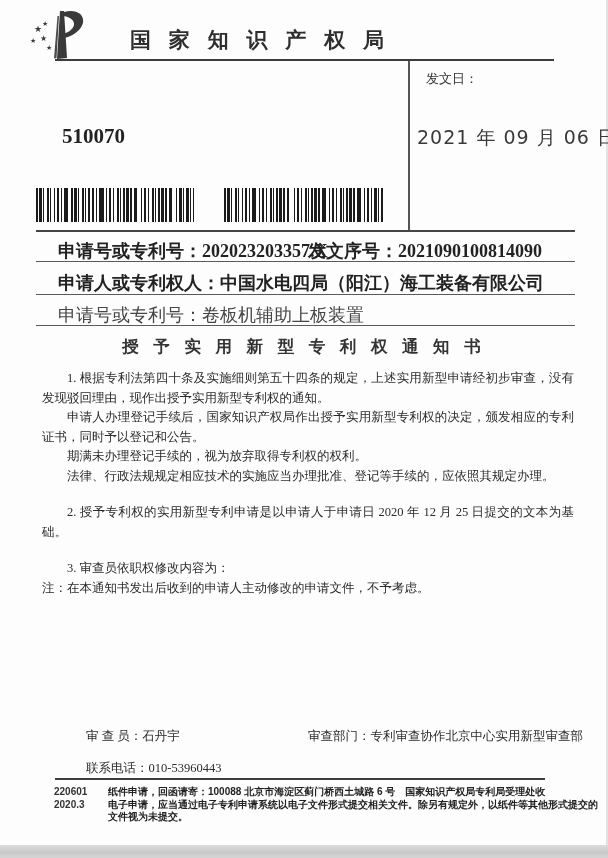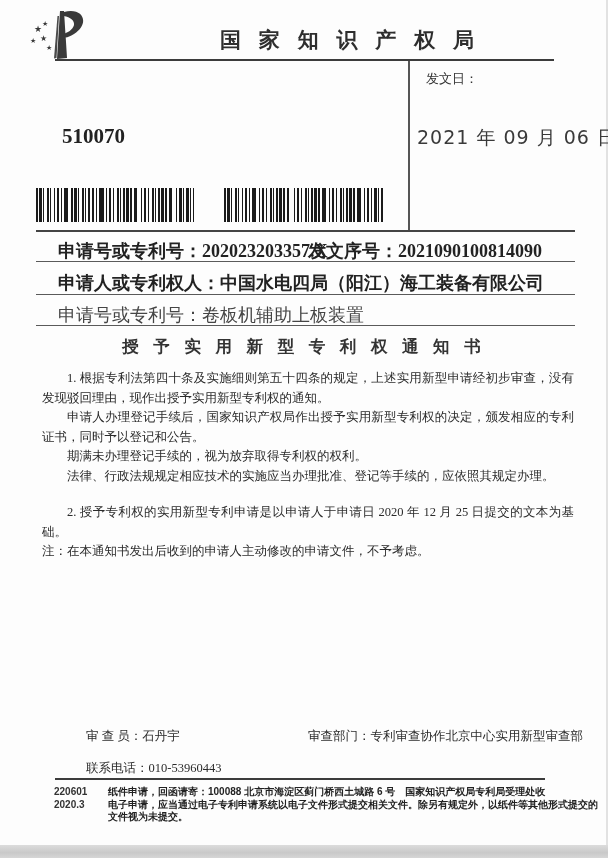--- a/index.html
+++ b/index.html
@@ -12,21 +12,21 @@
     position:absolute;left:0;top:0;width:606px;height:845px;background:#fdfdfd;
     border-right:2px solid #e2e2e2;
   }
   .scan-bottom{
     position:absolute;left:0;top:845px;width:608px;height:13px;
     background:linear-gradient(180deg,#dcdcdc 0%,#c9c9c9 60%,#d6d6d6 100%);
   }
   
   .logo{position:absolute;left:24px;top:8px;width:74px;height:58px;}
   .agency-title{
-    position:absolute;left:130px;top:26px;width:350px;text-align:right;
+    position:absolute;left:130px;top:26px;width:350px;text-align:left;
     font-family:"Liberation Sans","DejaVu Sans",sans-serif;
     font-size:21px;font-weight:bold;letter-spacing:6px;color:#2e2e2e;white-space:nowrap;
   }
   .header-rule{position:absolute;left:55px;top:59px;width:499px;height:2px;background:#3c3c3c;}
   
   .datebox-vline{position:absolute;left:408px;top:61px;width:2px;height:170px;background:#555;}
   .issue-label{position:absolute;left:426px;top:70px;font-size:13px;color:#333;}
   .issue-date{
     position:absolute;left:417px;top:125px;width:175px;
     font-family:"DejaVu Sans","Liberation Sans",sans-serif;
@@ -128,20 +128,21 @@
   <div class="frow f-invention"><span>申请号或专利号：</span><span>卷板机辅助上板装置</span></div>
 
   <div class="notice-title">授 予 实 用 新 型 专 利 权 通 知 书</div>
 
   <div class="body-text">
     <p>1. 根据专利法第四十条及实施细则第五十四条的规定，上述实用新型申请经初步审查，没有发现驳回理由，现作出授予实用新型专利权的通知。</p>
     <p>申请人办理登记手续后，国家知识产权局作出授予实用新型专利权的决定，颁发相应的专利证书，同时予以登记和公告。</p>
     <p>期满未办理登记手续的，视为放弃取得专利权的权利。</p>
     <p>法律、行政法规规定相应技术的实施应当办理批准、登记等手续的，应依照其规定办理。</p>
     <p class="gap">2. 授予专利权的实用新型专利申请是以申请人于申请日 2020 年 12 月 25 日提交的文本为基础。</p>
+    <p class="gap">3. 审查员依职权修改内容为：</p>
     <p class="noindent">注：在本通知书发出后收到的申请人主动修改的申请文件，不予考虑。</p>
   </div>
 
   <div class="signoff s-examiner"><span>审 查 员：</span><span>石丹宇</span></div>
   <div class="signoff s-dept"><span>审查部门：</span><span>专利审查协作北京中心实用新型审查部</span></div>
   <div class="signoff s-phone"><span>联系电话：</span><span>010-53960443</span></div>
 
   <div class="footer-rule"></div>
   <div class="footer-codes">
     <div>220601</div>

